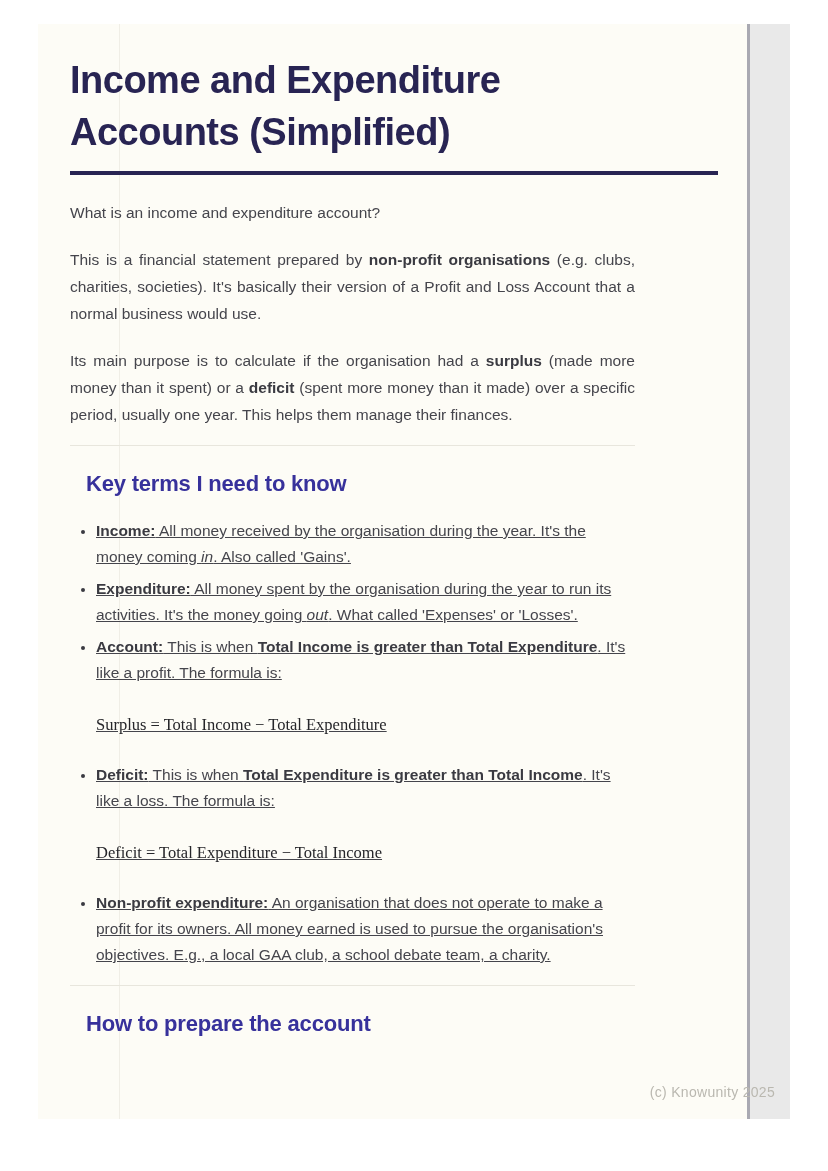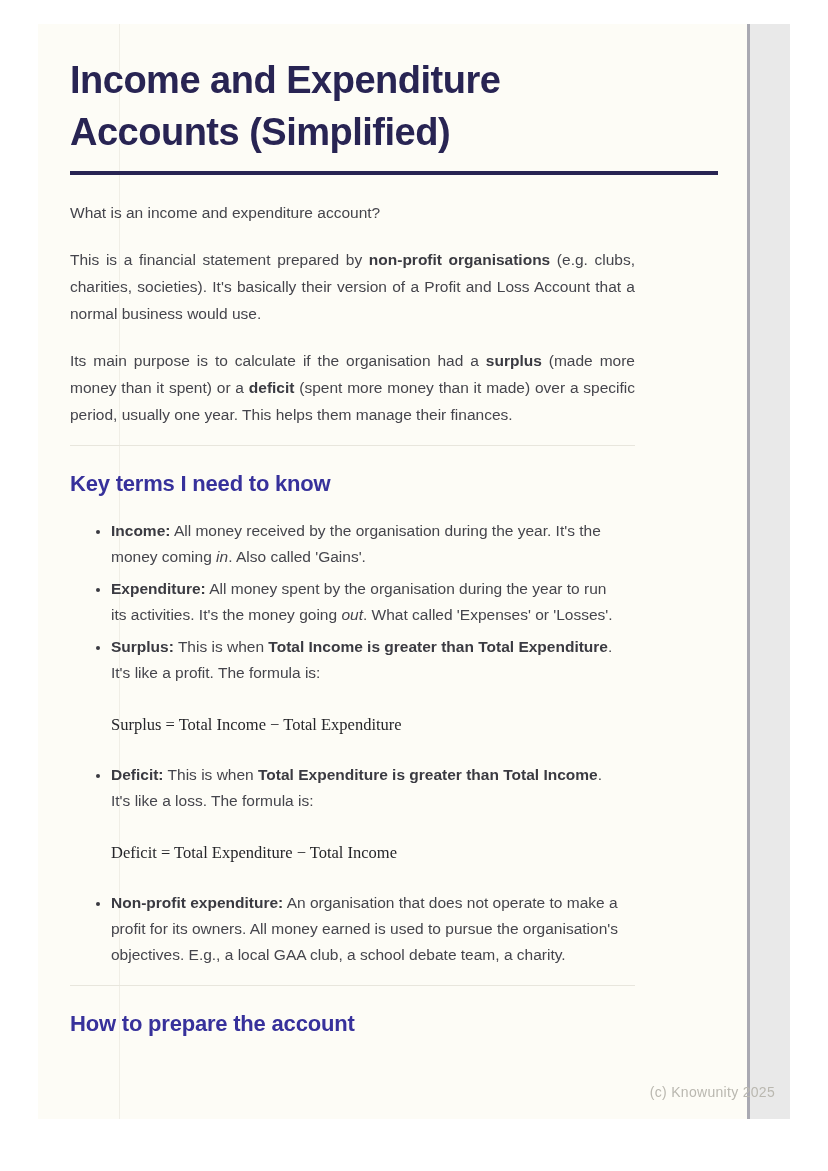--- a/index.html
+++ b/index.html
@@ -59,37 +59,38 @@
   #intro p:first-child { margin-top: 24px; }
   .b { font-weight: bold; color: #3a3a41; }
   .i { font-style: italic; }
   hr.divider {
     border: none;
     border-top: 1px solid #e8e6dd;
     margin: 17px 0 0;
     width: 565px;
   }
   h2 {
-    margin: 25px 0 0;
+    margin: 25px 16px 0;
     font-size: 22px;
     line-height: 26px;
     font-weight: bold;
     letter-spacing: -0.2px;
     color: #37319b;
   }
   ul.terms {
     margin: 21px 0 0;
     padding: 0 0 0 25px;
     list-style: disc outside;
   }
   ul.terms li {
-    margin: 0 16px 6px;
+    margin: 0 1px 6px;
     font-size: 15.5px;
     line-height: 26px;
     color: #45454c;
+    text-decoration: underline;
   }
   ul.terms li::marker { color: #3a3a41; font-size: 14px; }
   .formula {
     margin: 26px 0 24px;
     font-family: "Liberation Serif", serif;
     font-size: 16.5px;
     color: #26262a;
   }
   .watermark {
     position: absolute;
@@ -117,21 +118,21 @@
     <hr class="divider">
     <h2>Key terms I need to know</h2>
     <ul class="terms" id="key-terms">
         <li>
           <div><span class="b">Income:</span><span> All money received by the organisation during the year. It's the money coming </span><span class="i">in</span><span>. Also called 'Gains'.</span></div>
         </li>
         <li>
           <div><span class="b">Expenditure:</span><span> All money spent by the organisation during the year to run its activities. It's the money going </span><span class="i">out</span><span>. What called 'Expenses' or 'Losses'.</span></div>
         </li>
         <li>
-          <div><span class="b">Surplus:</span><span> This is when </span><span class="b">Total Income is greater than Total Expenditure</span><span>. It's like a profit. The formula is:</span></div>
+          <div><span class="b">Account:</span><span> This is when </span><span class="b">Total Income is greater than Total Expenditure</span><span>. It's like a profit. The formula is:</span></div>
           <div class="formula">Surplus = Total Income − Total Expenditure</div>
         </li>
         <li>
           <div><span class="b">Deficit:</span><span> This is when </span><span class="b">Total Expenditure is greater than Total Income</span><span>. It's like a loss. The formula is:</span></div>
           <div class="formula">Deficit = Total Expenditure − Total Income</div>
         </li>
         <li>
           <div><span class="b">Non-profit expenditure:</span><span> An organisation that does not operate to make a profit for its owners. All money earned is used to pursue the organisation's objectives. E.g., a local GAA club, a school debate team, a charity.</span></div>
         </li>
       </ul>

